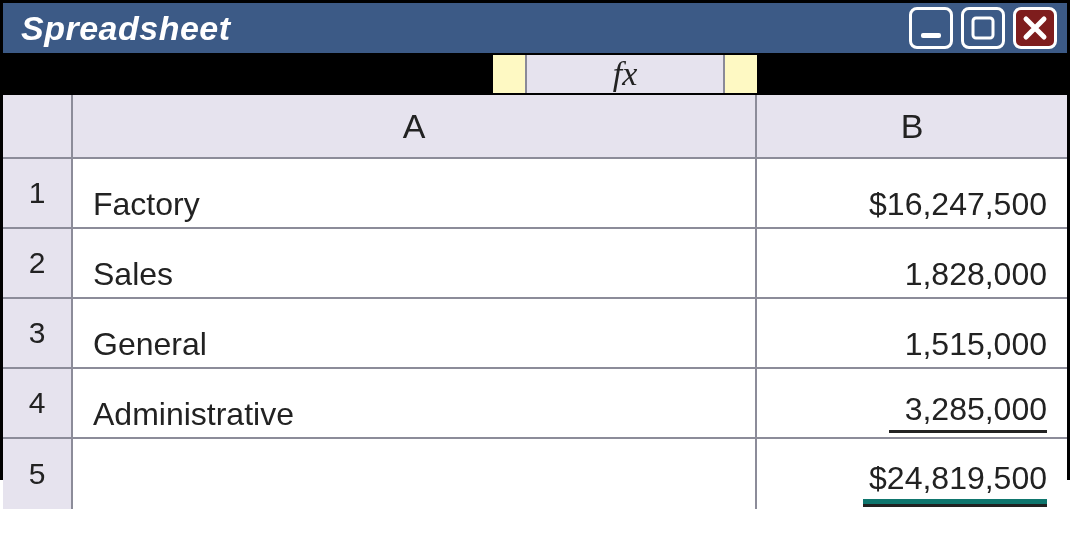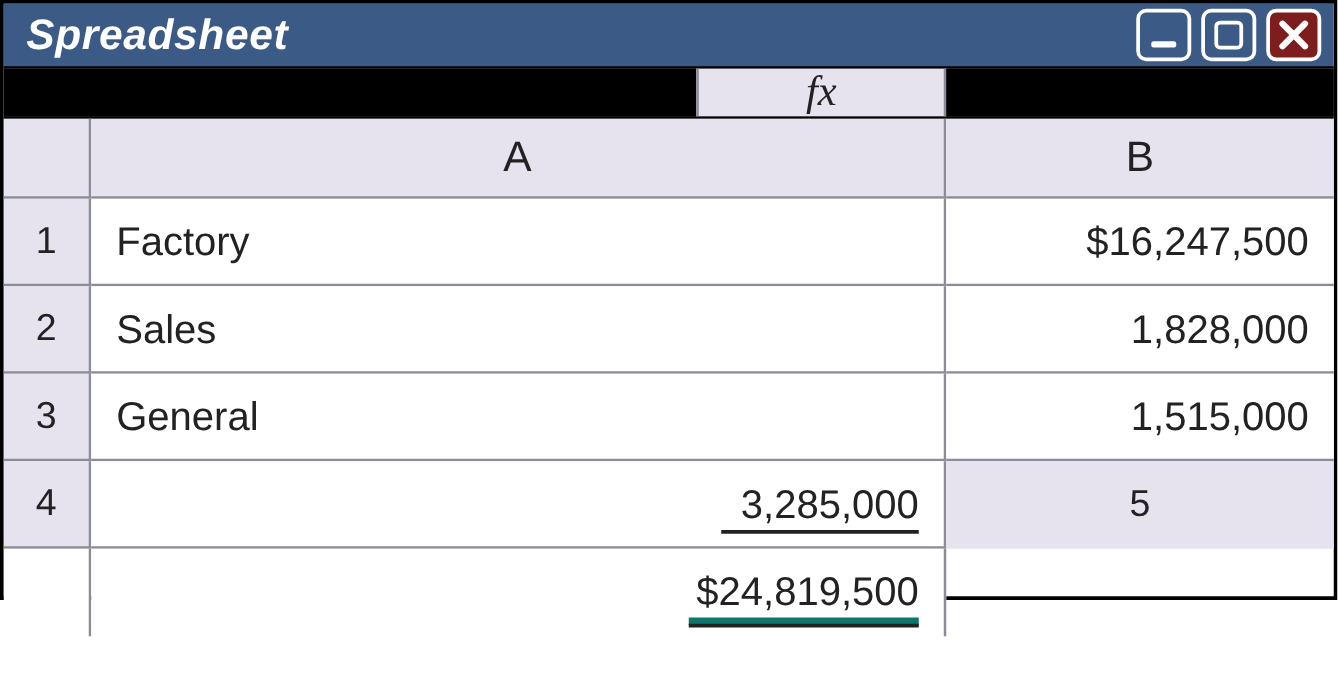--- a/index.html
+++ b/index.html
@@ -39,24 +39,25 @@
       border: 3px solid #fff;
       border-radius: 8px;
       display: flex; align-items: center; justify-content: center;
       background: transparent;
       cursor: pointer;
     }
     .winbtn.close { background: #7e1d1d; }
     .winbtn svg { display: block; }
 
     .formulabar {
-      background: #737373;
+      background: #fef9c3;
       display: flex;
       height: 62px;
       border-bottom: 2px solid #000;
+      gap: 32px;
     }
     .formulabar .left { flex: 1; background: #000; }
     .formulabar .fx {
       width: 200px;
       background: #e6e3ee;
       border-left: 2px solid #8a8a98;
       border-right: 2px solid #8a8a98;
       display: flex; align-items: center; justify-content: center;
       font-size: 34px;
       font-style: italic;
@@ -84,22 +85,22 @@
     .rhead {
       background: #e6e3ee;
       border-right: 2px solid #8c8c99;
       border-bottom: 2px solid #8c8c99;
       display: flex; align-items: center; justify-content: center;
       font-size: 30px;
     }
     .cell {
       border-right: 2px solid #8c8c99;
       border-bottom: 2px solid #8c8c99;
-      display: flex; align-items: flex-start;
-      padding: 16px 20px;
+      display: flex; align-items: flex-end;
+      padding: 4px 20px;
       background: #fff;
     }
     .cell.colB { justify-content: flex-end; }
     .cell .val {
       display: inline-block;
     }
     .cell .underline-single {
       border-bottom: 3px solid #222;
       padding-bottom: 2px;
       padding-left: 16px;
@@ -177,20 +178,23 @@
 
     <div class="rhead">3</div>
     <div class="cell">
         <span class="val">General</span>
       </div>
     <div class="cell colB">
         <span class="val">1,515,000</span>
       </div>
 
     <div class="rhead">4</div>
+    <div class="cell">
+        <span class="val">Administrative</span>
+      </div>
     <div class="cell colB">
         <span class="val underline-single">3,285,000</span>
       </div>
 
     <div class="rhead last">5</div>
     <div class="cell last">
         <span class="val"></span>
       </div>
     <div class="cell colB last">
         <span class="val underline-double">$24,819,500</span>

